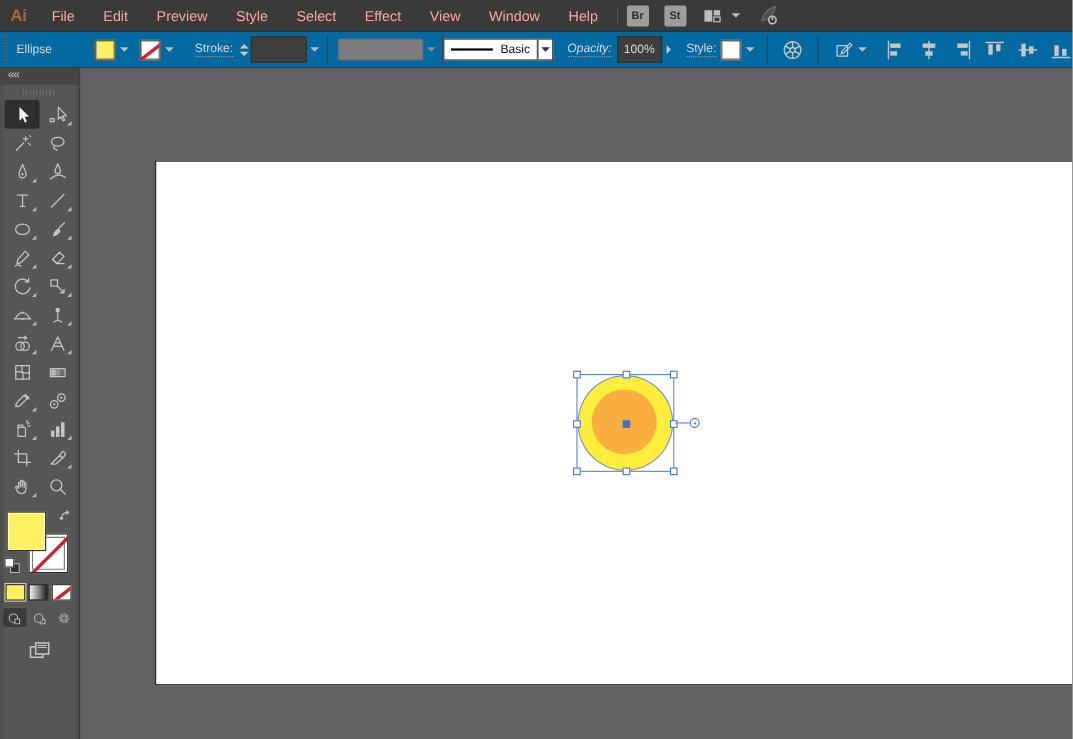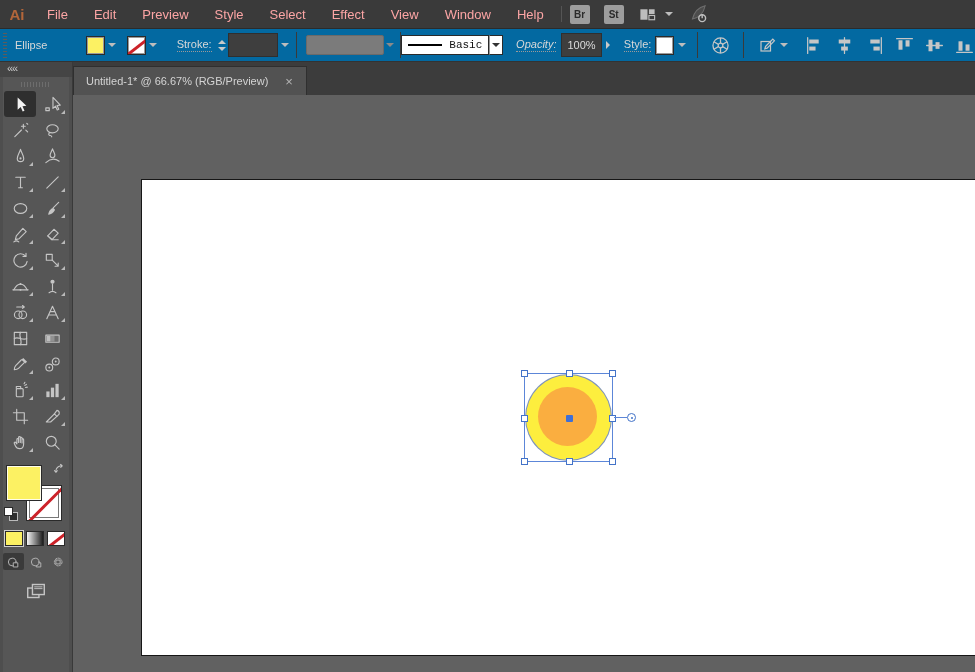--- a/index.html
+++ b/index.html
@@ -168,21 +168,21 @@
     <div class="field-dark" style="width:58px;"></div>
     <div class="combo-chev">
         <span class="chev"></span>
       </div>
     <div class="cb-sep" style="margin-left:5px;"></div>
     <div class="combo-disabled" style="margin-left:9px;"></div>
     <div class="combo-chev">
         <span class="chev" style="border-top-color:#8a8a8a;"></span>
       </div>
     <div class="cb-sep" style="margin-left:4px;"></div>
-    <div class="combo-white" style="width:88px;font-family:Liberation Mono, monospace;">
+    <div class="combo-white" style="width:88px;">
       <span class="stroke-line"></span>
       <span>Basic</span>
     </div>
     <div class="combo-white-chev">
         <span class="chev"></span>
       </div>
     <span class="cb-label dotted" style="margin-left:13px;font-style:italic;">Opacity:</span>
     <div class="field-dark" style="margin-left:5px;width:46px;">100%</div>
     <div class="combo-chev">
         <span class="arrow-right"></span>
@@ -481,26 +481,20 @@
           <svg class="tico" viewBox="0 0 22 20" width="26" height="24" fill="none" stroke="currentColor" stroke-width="1.2">
               <rect x="4" y="7.5" width="9.5" height="8"></rect>
               <rect x="8" y="4.5" width="10" height="8.5" fill="#565656"></rect>
               <path d="M9.5 6.5h7M9.5 8h7" stroke-width="0.8"></path>
             </svg>
         </div>
       </div>
     </div>
 
     <div class="content">
-      <div class="tabbar">
-        <div class="tab">
-          <span class="tab-title">Untitled-1* @ 66.67% (RGB/Preview)</span>
-          <span class="tab-close">×</span>
-        </div>
-      </div>
       <div class="canvas">
         <div class="artboard"></div>
 
         <div class="sel-box">
           <div class="circle-outer"></div>
           <div class="circle-inner"></div>
           <div class="center-pt"></div>
           <div class="handle h-nw"></div>
           <div class="handle h-n"></div>
           <div class="handle h-ne"></div>

